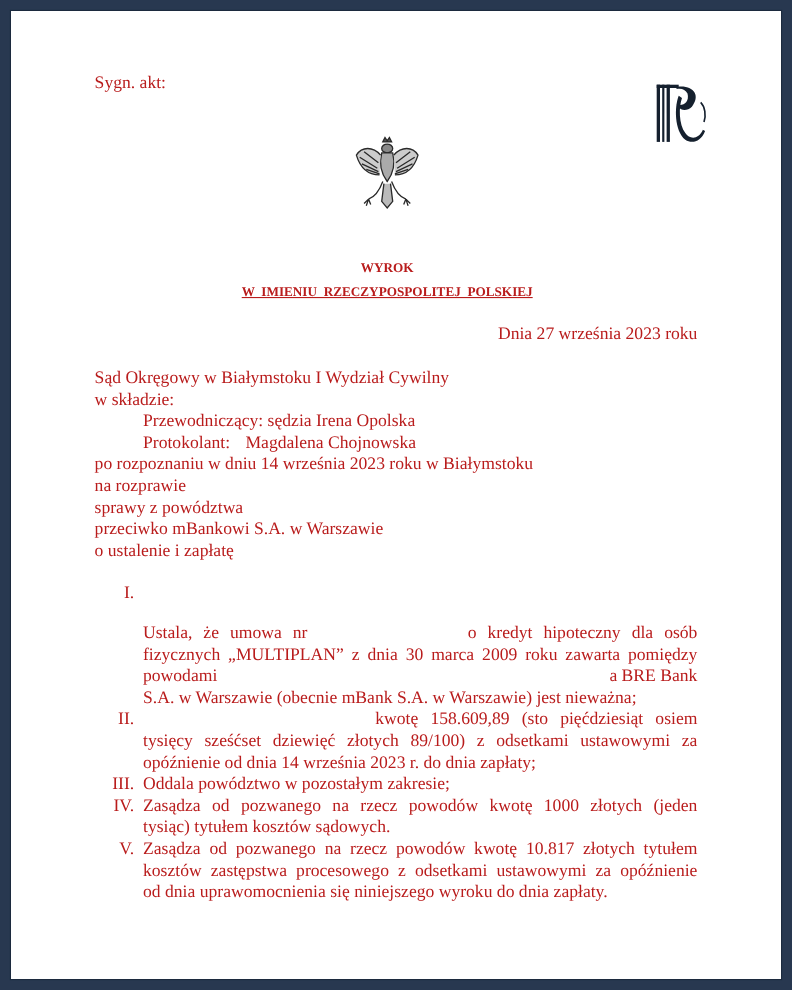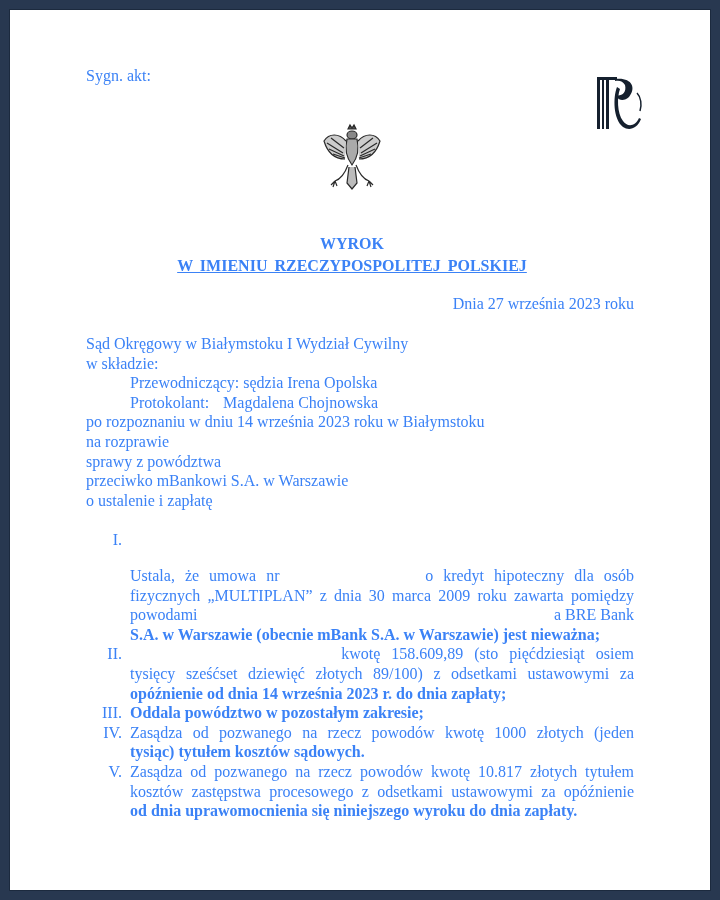--- a/index.html
+++ b/index.html
@@ -9,45 +9,45 @@
     position: relative;
     overflow: hidden;
   }
   .page {
     position: absolute;
     left: 10px; top: 10px;
     width: 700px; height: 880px;
     background: #ffffff;
     box-shadow: 0 0 0 1px #1c2a3e;
     font-family: "Liberation Serif", "DejaVu Serif", serif;
-    color: #3b82f6;
+    color: #b91c1c;
     font-size: 16px;
     line-height: 19.6px;
   }
   .abs { position: absolute; }
   .sygn { left: 76px; top: 56px; }
   .logo { left: 583px; top: 65px; width: 54px; height: 58px; }
   .eagle { left: 311px; top: 113px; width: 62px; height: 72px; }
   .heading {
     left: 0; width: 700px; text-align: center;
-    font-weight: bold; font-size: 16px; word-spacing: 3px;
+    font-weight: bold; font-size: 12px; word-spacing: 3px;
   }
   .h1 { top: 224px; left: -8px; }
   .h2 { top: 246px; left: -8px; text-decoration: underline; }
   .date { right: 76px; top: 284px; text-align: left; margin-left: 28px; }
   .court { left: 76px; top: 324px; width: 560px; }
   .court div { white-space: nowrap; }
   .indent { padding-left: 44px; }
   .prot-name { display: inline-block; margin-left: 14px; }
   .list { left: 76px; top: 520px; width: 548px; }
   .item { display: flex; }
   .num { width: 36px; text-align: right; padding-right: 8px; flex: none; }
   .txt { flex: 1; text-align: justify; }
   .line { display: block; text-align: justify; text-align-last: justify; }
-  .line.last { text-align-last: left; font-weight: bold; }
+  .line.last { text-align-last: left; }
   .rline { display: block; text-align: right; }
 </style>
 </head>
 <body>
 
 <div class="page">
 
   <div class="abs sygn">Sygn. akt:</div>
 
   <div class="abs logo">

